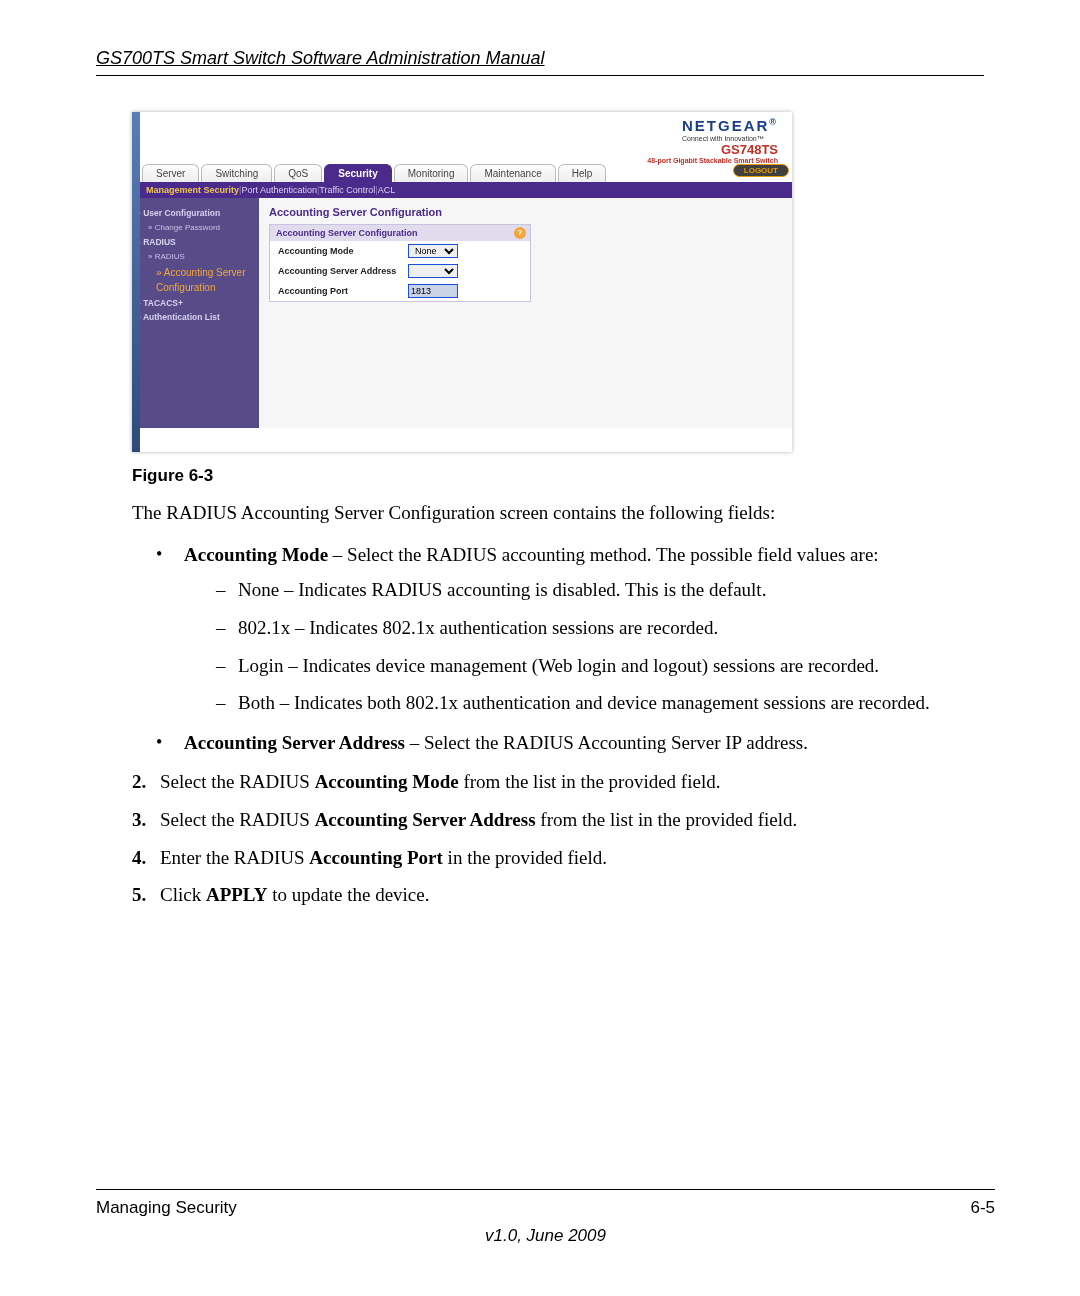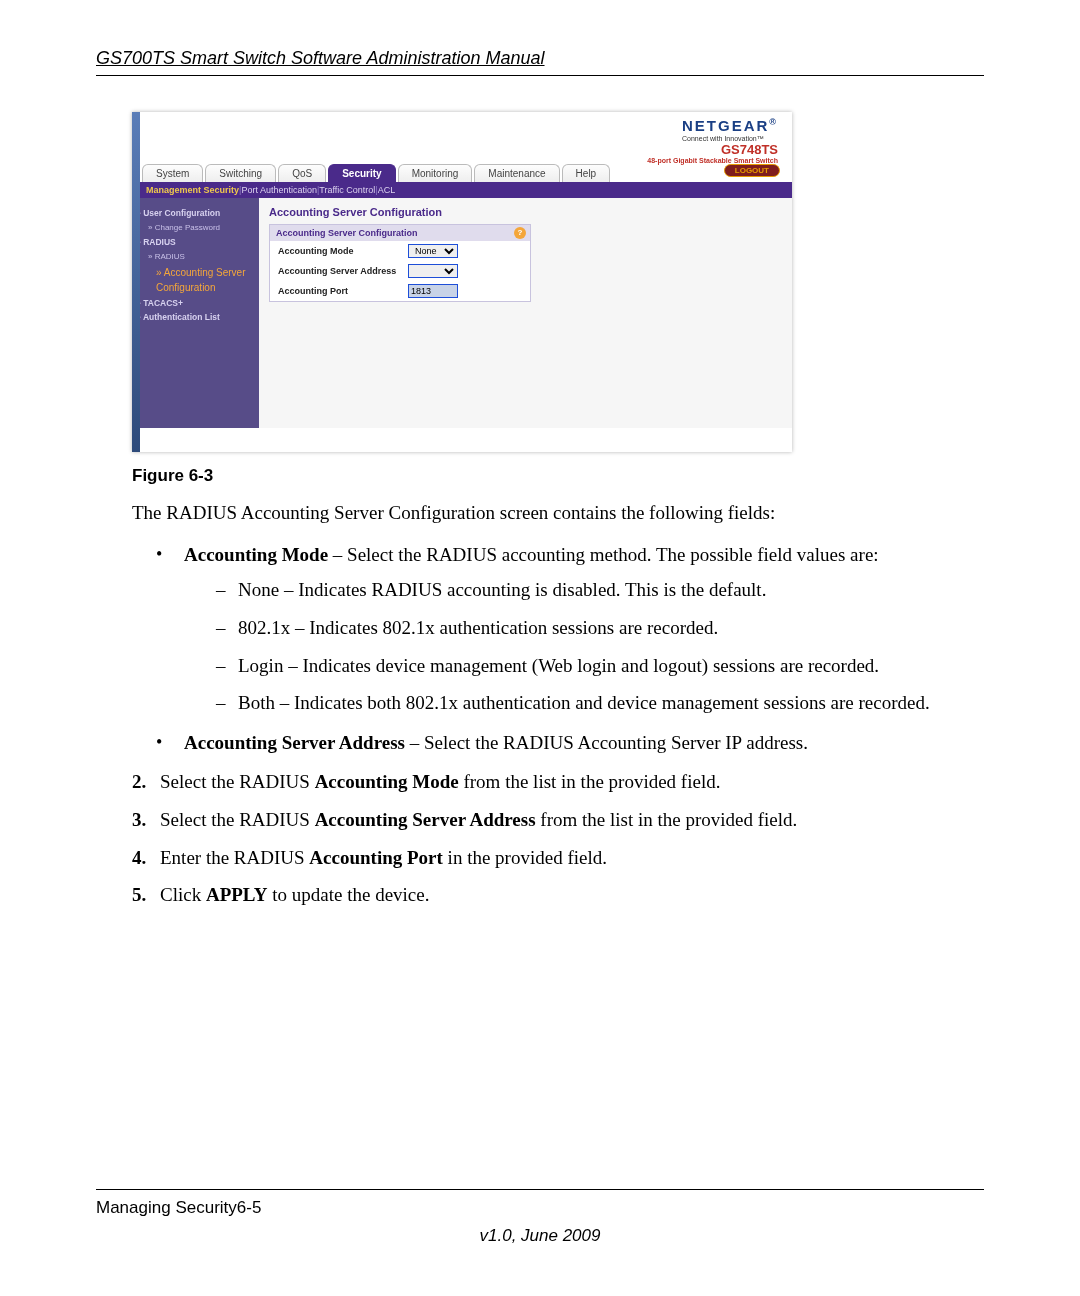--- a/index.html
+++ b/index.html
@@ -98,29 +98,29 @@
     cursor:pointer;
   }
   .tab.active {
     background:#4a2a8a;
     color:#fff;
     font-weight:bold;
     border-color:#4a2a8a;
   }
   .logout {
     position:absolute;
-    right:12px;
+    right:3px;
     top:0;
     border:1px solid #e69b00;
     border-radius:9px;
     padding:1px 10px;
     color:#e69b00;
     font-size:8px;
     font-weight:bold;
-    background:#7f1d1d;
+    background:#404040;
     cursor:pointer;
   }
   .subnav {
     background:#4a2a8a;
     color:#dcd3ef;
     display:flex;
     padding:3px 14px;
     font-size:9px;
   }
   .subnav span.active { color:#eec84d; font-weight:bold; }
@@ -186,26 +186,27 @@
   ul.b1 > li::before { content:"•"; position:absolute; left:0; font-size:18px; }
   ul.b1 > li .lead { font-weight:bold; }
   ul.b2 { list-style:none; padding:0; margin:10px 0 0 32px; }
   ul.b2 > li { position:relative; padding-left:22px; margin-bottom:12px; line-height:1.35;}
   ul.b2 > li::before { content:"–"; position:absolute; left:0; }
   ol.steps { list-style:none; padding:0; margin:0 0 0 36px; }
   ol.steps > li { position:relative; padding-left:28px; margin-bottom:12px; line-height:1.35;}
   ol.steps > li .num { position:absolute; left:0; font-weight:bold; }
   .footer {
     position:absolute;
-    left:96px; right:96px; bottom:50px;
+    left:96px; right:85px; bottom:50px;
     border-top:1px solid #000;
     padding-top:8px;
     font-family: Arial, sans-serif;
     font-size:17px;
     display:flex;
+    justify-content:space-between;
     flex-wrap:wrap;
   }
   .footer .ver {
     width:100%;
     text-align:center;
     font-style:italic;
     margin-top:8px;
   }
 </style>
 </head>
@@ -220,21 +221,21 @@
       <div class="brand">
         <span>NETGEAR</span><span class="reg">®</span>
         <span class="tag">Connect with Innovation™</span>
       </div>
       <div class="model">
         <span class="mn">GS748TS</span>
         <span class="mt">48-port Gigabit Stackable Smart Switch</span>
       </div>
     </div>
     <div class="tabs-row">
-      <div class="tab">System</div>
+      <div class="tab">Server</div>
       <div class="tab">Switching</div>
       <div class="tab">QoS</div>
       <div class="tab active">Security</div>
       <div class="tab">Monitoring</div>
       <div class="tab">Maintenance</div>
       <div class="tab">Help</div>
       <div class="logout">LOGOUT</div>
     </div>
     <div class="subnav">
       <span class="active">Management Security</span>

